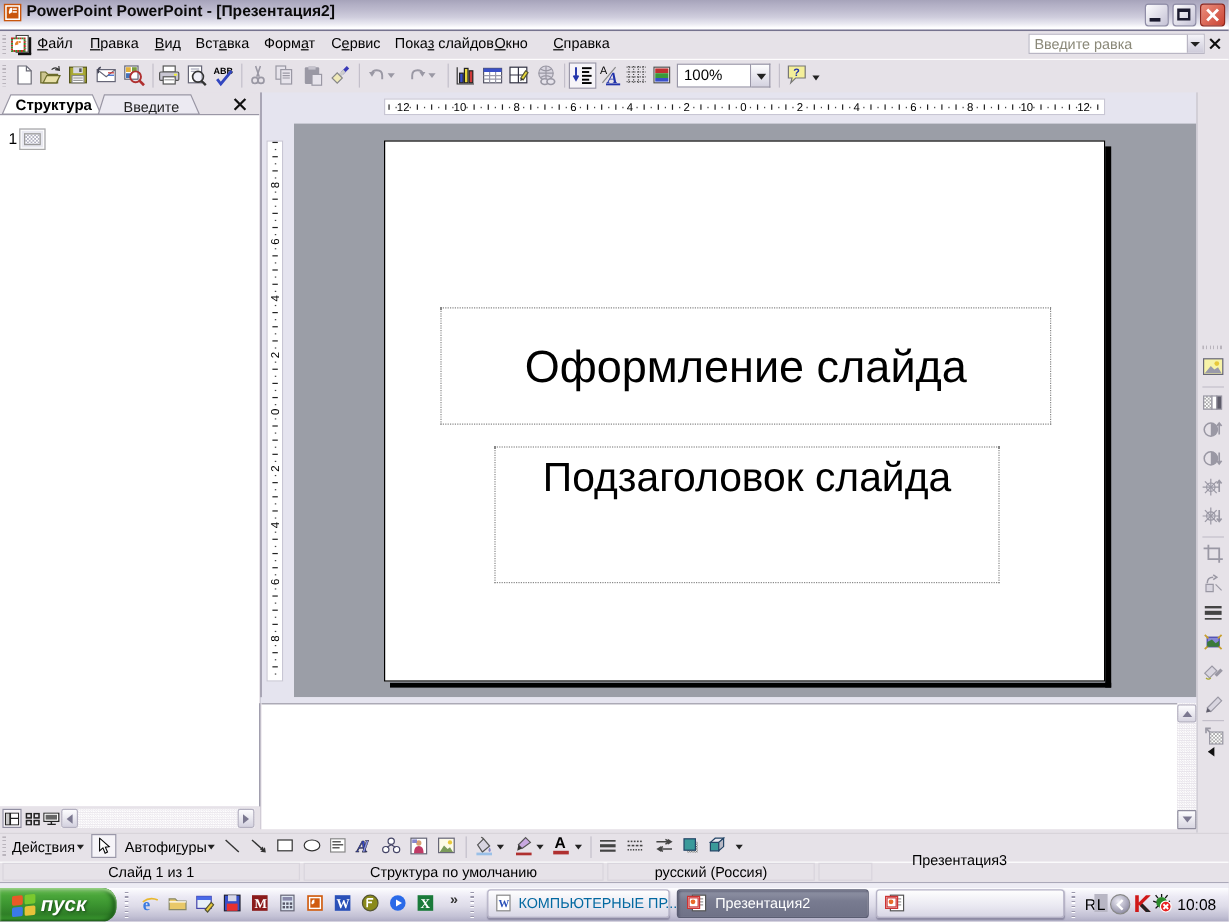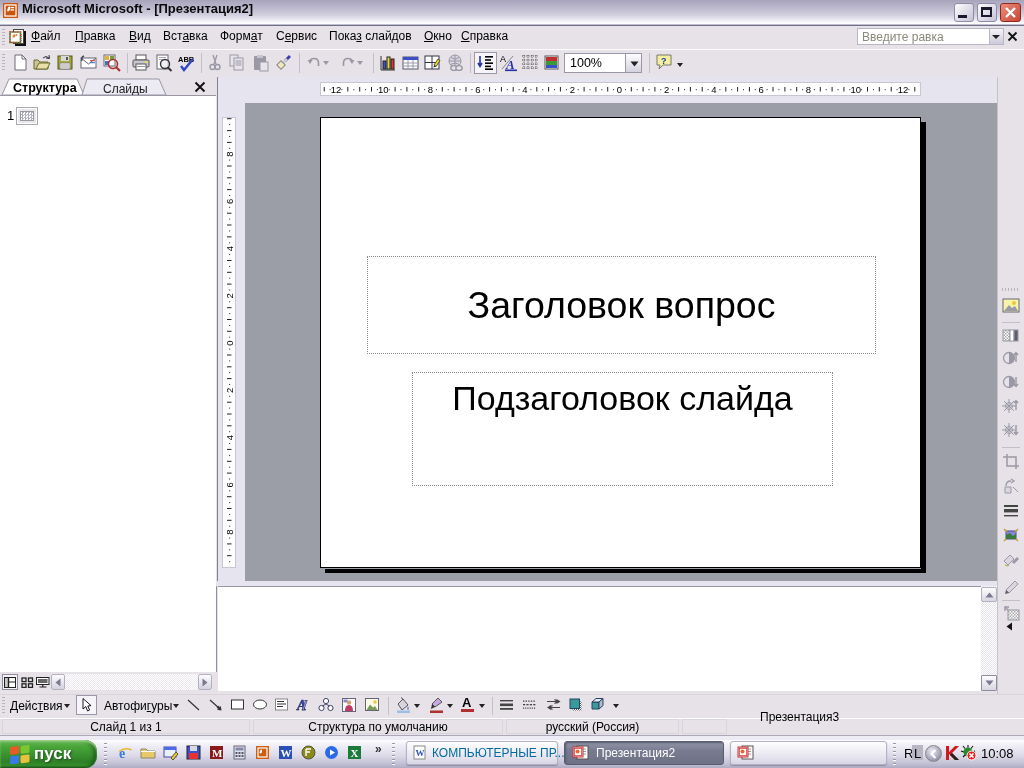--- a/index.html
+++ b/index.html
@@ -11,21 +11,21 @@
 
 <div class="abs" style="left:0;top:0;width:1024px;height:26px;
  background:linear-gradient(to bottom,#a6a3ba 0%,#b0adc3 12%,#bcb9cd 30%,#cfcddd 55%,#e8e7f0 75%,#fdfdfe 88%,#ffffff 92%,#8f8ca6 96%,#555370 100%);"></div>
 <svg class="abs" style="left:3px;top:3px" width="15" height="15" viewBox="0 0 19 19">
  <rect x="0" y="0" width="19" height="19" fill="#c9560c"></rect>
  <rect x="2.5" y="2.5" width="14" height="14" fill="none" stroke="#fff" stroke-width="1.6"></rect>
  <path d="M6 7 q0 -2.5 3 -2.5 l0 4.5 l-3 2 q-1.5 -1.5 0 -4z" fill="#fff"></path>
  <rect x="9.5" y="5" width="4.5" height="1.6" fill="#fff"></rect>
  <rect x="9.5" y="8" width="4.5" height="1.6" fill="#fff"></rect>
 </svg>
-<div class="abs" style="left:22px;top:1px;font-size:13px;font-weight:bold;color:#0a0a0a;">Microsoft Microsoft - [Презентация2]</div>
+<div class="abs" style="left:22px;top:1px;font-size:13px;font-weight:bold;color:#0a0a0a;">PowerPoint PowerPoint - [Презентация2]</div>
 
 <div class="abs" style="left:954px;top:3px;width:20px;height:19px;border-radius:3px;background:linear-gradient(135deg,#fdfdfe,#c5c2d6);border:1px solid #8f8da6;"></div>
 <div class="abs" style="left:958px;top:15px;width:9px;height:3px;background:#1a1a2e;"></div>
 <div class="abs" style="left:977px;top:3px;width:20px;height:19px;border-radius:3px;background:linear-gradient(135deg,#fdfdfe,#c5c2d6);border:1px solid #8f8da6;"></div>
 <div class="abs" style="left:981px;top:7px;width:11px;height:10px;border:2px solid #1a1a2e;border-top-width:3px;"></div>
 <div class="abs" style="left:1000px;top:3px;width:21px;height:19px;border-radius:3px;background:linear-gradient(135deg,#ec8f7d,#ca4434);border:1px solid #90271c;"></div>
 <svg class="abs" style="left:1000px;top:3px" width="21" height="19">
     <path d="M6 5 L15 14 M15 5 L6 14" stroke="#fff" stroke-width="2.4"></path>
   </svg>
 
@@ -48,21 +48,21 @@
  <circle cx="7.5" cy="6" r="0.9" fill="#e8822a"></circle>
 </svg>
 <div class="abs" style="left:0;top:29px;width:1024px;height:17px;font-size:12px;color:#000;">
  <span class="abs" style="left:31px;"><u>Ф</u>айл</span>
  <span class="abs" style="left:75px;"><u>П</u>равка</span>
  <span class="abs" style="left:129px;"><u>В</u>ид</span>
  <span class="abs" style="left:163px;">Вст<u>а</u>вка</span>
  <span class="abs" style="left:220px;">Форм<u>а</u>т</span>
  <span class="abs" style="left:276px;">С<u>е</u>рвис</span>
  <span class="abs" style="left:329px;">Пока<u>з</u> слайдов</span>
- <span class="abs" style="left:424px;"><u>О</u>кно</span>
+ <span class="abs" style="left:412px;"><u>О</u>кно</span>
  <span class="abs" style="left:461px;"><u>С</u>правка</span>
 </div>
 
 <div class="abs" style="left:857px;top:28px;width:147px;height:17px;background:#fff;border:1px solid #b9b6c4;"></div>
 <div class="abs" style="left:862px;top:30px;font-size:12px;color:#8a8878;">Введите равка</div>
 <div class="abs" style="left:989px;top:29px;width:14px;height:15px;background:linear-gradient(to bottom,#f5f4f9,#cdcad9);border-left:1px solid #b9b6c4;"></div>
 <svg class="abs" style="left:991px;top:34px" width="10" height="6">
     <path d="M1 1 L5 5 L9 1 Z" fill="#222"></path>
   </svg>
 <svg class="abs" style="left:1007px;top:31px" width="11" height="11">
@@ -249,21 +249,21 @@
 <div class="abs" style="left:0;top:77px;width:217px;height:24px;background:#e6e2e8;"></div>
 
 <svg class="abs" style="left:0;top:78px" width="90" height="18">
   <path d="M9 1 L77 1 L84 17 L2 17 Z" fill="#ffffff" stroke="#9a97a5"></path>
 </svg>
 <div class="abs" style="left:13px;top:81px;font-size:12.5px;font-weight:bold;">Структура</div>
 
 <svg class="abs" style="left:80px;top:78px" width="88" height="18">
   <path d="M7 1 L79 1 L86 17 L2 17 Z" fill="#eceaf2" stroke="#9a97a5"></path>
 </svg>
-<div class="abs" style="left:103px;top:82px;font-size:12px;color:#222;">Слайды</div>
+<div class="abs" style="left:103px;top:82px;font-size:12px;color:#222;">Введите</div>
 <svg class="abs" style="left:194px;top:81px" width="12" height="12">
     <path d="M1.5 1.5 L10.5 10.5 M10.5 1.5 L1.5 10.5" stroke="#111" stroke-width="1.9"></path>
   </svg>
 
 
 <div class="abs" style="left:0;top:95px;width:216px;height:577px;background:#ffffff;border-top:1px solid #9a97a5;"></div>
 <div class="abs" style="left:7px;top:108px;font-size:13px;">1</div>
 <div class="abs" style="left:16px;top:107px;width:22px;height:18px;background:#e8e8f0;border:1px solid #aaa;box-shadow:inset 0 0 0 1px #fff;"></div>
 <div class="abs" style="left:20px;top:111px;width:14px;height:10px;background:repeating-conic-gradient(#b0b0c0 0% 25%, #ffffff 0% 50%) 0 0/3px 3px;border:1px solid #999;"></div>
 
@@ -474,21 +474,21 @@
 <rect x="5" y="437.7" width="4.5" height="1" fill="#222"></rect>
 <rect x="7" y="443.7" width="1.2" height="1" fill="#444"></rect>
   </svg>
 
 
 <div class="abs" style="left:320px;top:117px;width:601px;height:451px;background:#fff;border:1px solid #000;"></div>
 <div class="abs" style="left:921px;top:122px;width:5px;height:451px;background:#000;"></div>
 <div class="abs" style="left:325px;top:569px;width:601px;height:4px;background:#000;"></div>
 
 <div class="abs" style="left:367px;top:256px;width:509px;height:98px;border:1px dotted #888;"></div>
-<div class="abs" style="left:367px;top:255px;width:509px;height:100px;line-height:100px;text-align:center;font-size:37.5px;color:#000;">Заголовок вопрос</div>
+<div class="abs" style="left:367px;top:255px;width:509px;height:100px;line-height:100px;text-align:center;font-size:37.5px;color:#000;">Оформление слайда</div>
 <div class="abs" style="left:412px;top:372px;width:421px;height:114px;border:1px dotted #888;"></div>
 <div class="abs" style="left:412px;top:379px;width:421px;text-align:center;font-size:34px;color:#000;">Подзаголовок слайда</div>
 
 
 <div class="abs" style="left:997px;top:77px;width:27px;height:617px;background:#e6e2e8;border-left:1px solid #c6c2cc;"></div>
 <div class="abs" style="left:1002px;top:288px;width:18px;height:3px;background:repeating-linear-gradient(to right,#b9b4bc 0,#b9b4bc 1px,transparent 1px,transparent 3px);"></div>
 <svg class="abs" style="left:1002px;top:297px" width="19" height="19" viewBox="0 0 19 19">
     <rect x="1" y="2" width="16" height="13" fill="#f7f3a8" stroke="#667"></rect>
     <circle cx="12" cy="6" r="2" fill="#e8c83a"></circle>
     <path d="M2 14 L7 8 L10 11 L13 9 L16 14 Z" fill="#9a9aaa"></path>
@@ -774,21 +774,21 @@
 background:linear-gradient(to bottom,#2d6b25 0%,#63b751 9%,#4aa63a 22%,#3b9430 50%,#2f7f27 78%,#39942e 92%,#1d5418 100%);
 box-shadow:inset 0 2px 2px #9ad687, inset -3px 0 4px #1a5a18;"></div>
 <svg class="abs" style="left:9px;top:743px" width="22" height="22" viewBox="0 0 22 22">
     <g transform="skewY(-6)">
       <rect x="1" y="4" width="9" height="8" rx="1.5" fill="#e85a28"></rect>
       <rect x="11.5" y="4" width="9" height="8" rx="1.5" fill="#7ac82e"></rect>
       <rect x="1" y="13.5" width="9" height="8" rx="1.5" fill="#3a7ae8"></rect>
       <rect x="11.5" y="13.5" width="9" height="8" rx="1.5" fill="#e8c23a"></rect>
     </g>
   </svg>
-<div class="abs" style="left:34px;top:744px;font-size:17px;font-weight:bold;color:#fff;text-shadow:1px 1px 2px #1a4a18;">пуск</div>
+<div class="abs" style="left:34px;top:744px;font-size:17px;font-weight:bold;font-style:italic;color:#fff;text-shadow:1px 1px 2px #1a4a18;">пуск</div>
 <div class="abs" style="left:104px;top:743px;width:3px;height:22px;background:repeating-linear-gradient(to bottom,#9a97ac 0,#9a97ac 1px,#fdfdfe 1px,#fdfdfe 2px,transparent 2px,transparent 4px);"></div>
 <svg class="abs" style="left:117px;top:745px" width="16" height="16" viewBox="0 0 16 16">
     <text x="2" y="13" font-size="14" font-weight="bold" fill="#3a7ae0" font-family="Liberation Serif">e</text>
     <path d="M2 6.5 Q8 2 14.5 5" stroke="#e8b830" stroke-width="1.4" fill="none"></path>
   </svg>
 <svg class="abs" style="left:140px;top:745px" width="16" height="16" viewBox="0 0 16 16">
     <path d="M1 4 L6 4 L8 6 L15 6 L15 13 L1 13 Z" fill="#e8c868" stroke="#886"></path>
     <path d="M1 6.5 L15 6.5" stroke="#fff"></path>
   </svg>
 <svg class="abs" style="left:163px;top:745px" width="16" height="16" viewBox="0 0 16 16">

